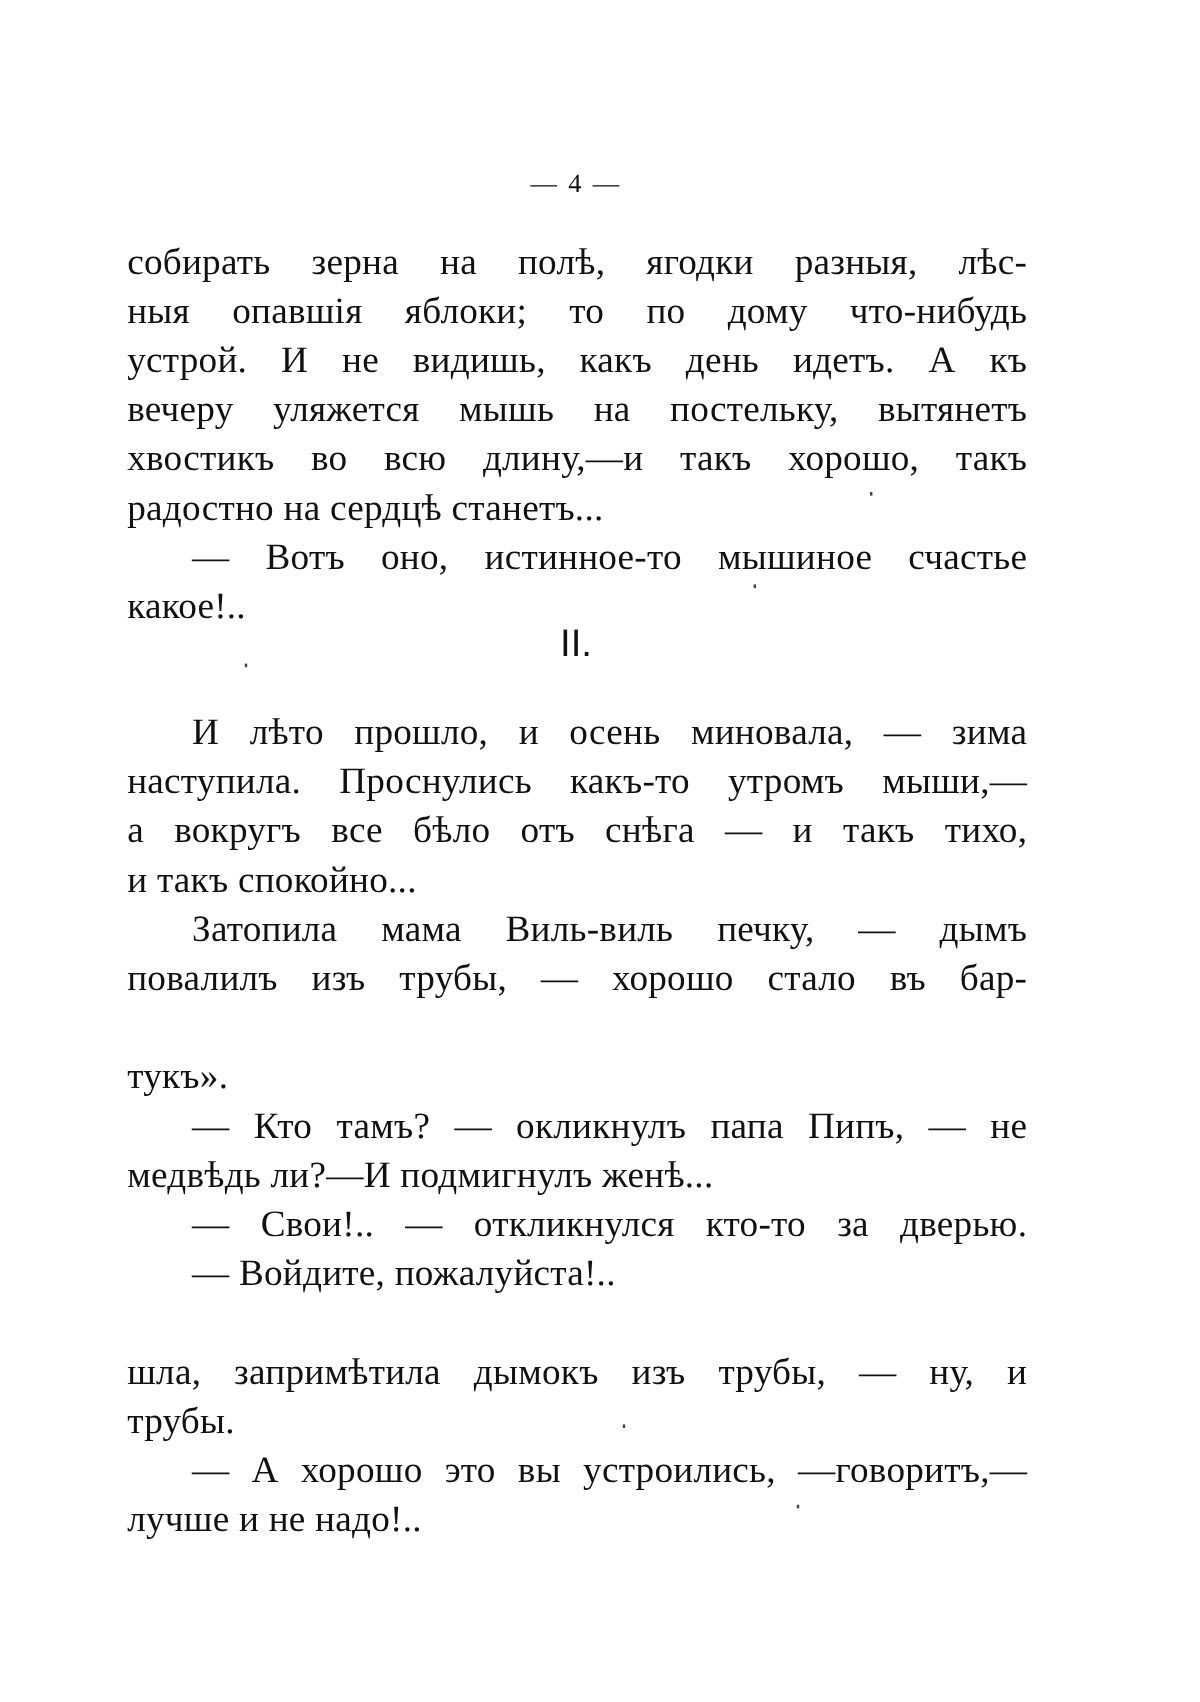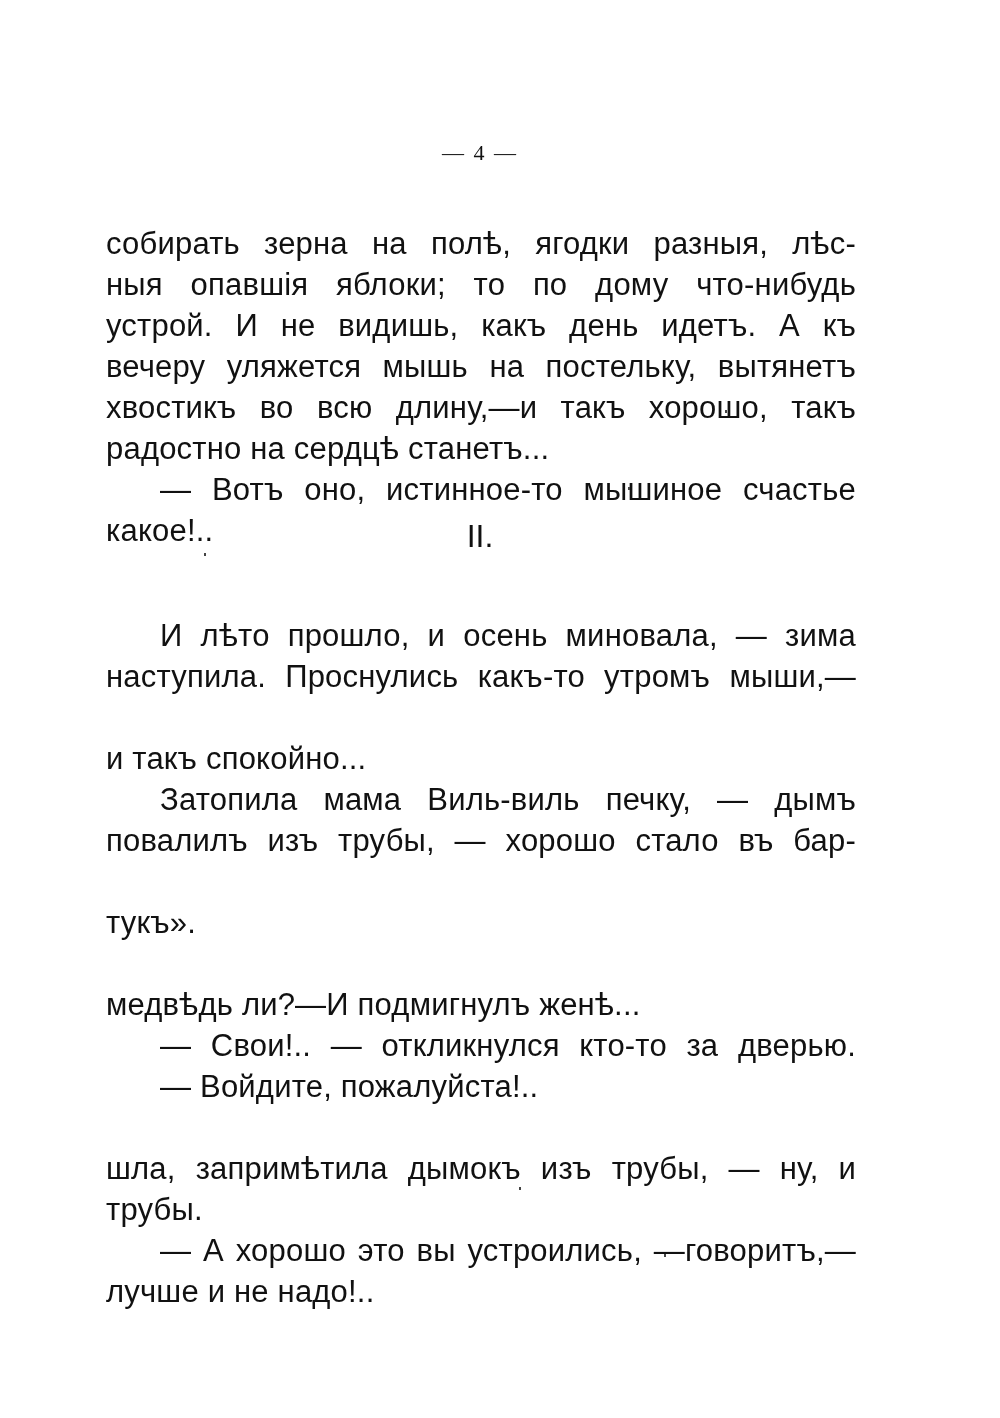--- a/index.html
+++ b/index.html
@@ -33,27 +33,26 @@
       font-family: "Liberation Serif", serif;
     }
     .line {
       position: absolute;
       left: 106px;
       width: 750px;
       height: 40px;
       font-size: 31px;
       line-height: 40px;
       white-space: nowrap;
-      font-family: Liberation Sans, sans-serif;
+      font-family: Liberation Serif, serif;
       font-stretch: condensed;
       letter-spacing: 0.2px;
       text-align: justify;
       text-align-last: justify;
       transform-origin: left top;
-      margin-top: 26px;
     }
     .line.last {
       text-align-last: left;
     }
     .line.indent {
       left: 160px;
       width: 696px;
     }
     .heading {
       position: absolute;
@@ -85,26 +84,28 @@
   <div class="line" style="top:362px">хвостикъ во всю длину,—и такъ хорошо, такъ</div>
   <div class="line last" style="top:403px">радостно на сердцѣ станетъ...</div>
 
   <div class="line indent" style="top:444px">— Вотъ оно, истинное-то мышиное счастье</div>
   <div class="line last" style="top:485px">какое!..</div>
 
   <div class="heading">II.</div>
 
   <div class="line indent" style="top:590px">И лѣто прошло, и осень миновала, — зима</div>
   <div class="line" style="top:631px">наступила. Проснулись какъ-то утромъ мыши,—</div>
+  <div class="line" style="top:672px">а вокругъ все бѣло отъ снѣга — и такъ тихо,</div>
   <div class="line indent" style="top:754px">Затопила мама Виль-виль печку, — дымъ</div>
 
   <div class="line last" style="top:713px">и такъ спокойно...</div>
   <div class="line" style="top:795px">повалилъ изъ трубы, — хорошо стало въ бар-</div>
   <div class="line last" style="top:877px">тукъ».</div>
 
+  <div class="line indent" style="top:918px">— Кто тамъ? — окликнулъ папа Пипъ, — не</div>
   <div class="line last" style="top:959px">медвѣдь ли?—И подмигнулъ женѣ...</div>
 
   <div class="line indent" style="top:1000px">— Свои!.. — откликнулся кто-то за дверью.</div>
 
   <div class="line indent last" style="top:1041px">— Войдите, пожалуйста!..</div>
 
   <div class="line" style="top:1123px">шла, запримѣтила дымокъ изъ трубы, — ну, и</div>
   <div class="line last" style="top:1164px">трубы.</div>
 
   <div class="line indent" style="top:1205px">— А хорошо это вы устроились, —говоритъ,—</div>

